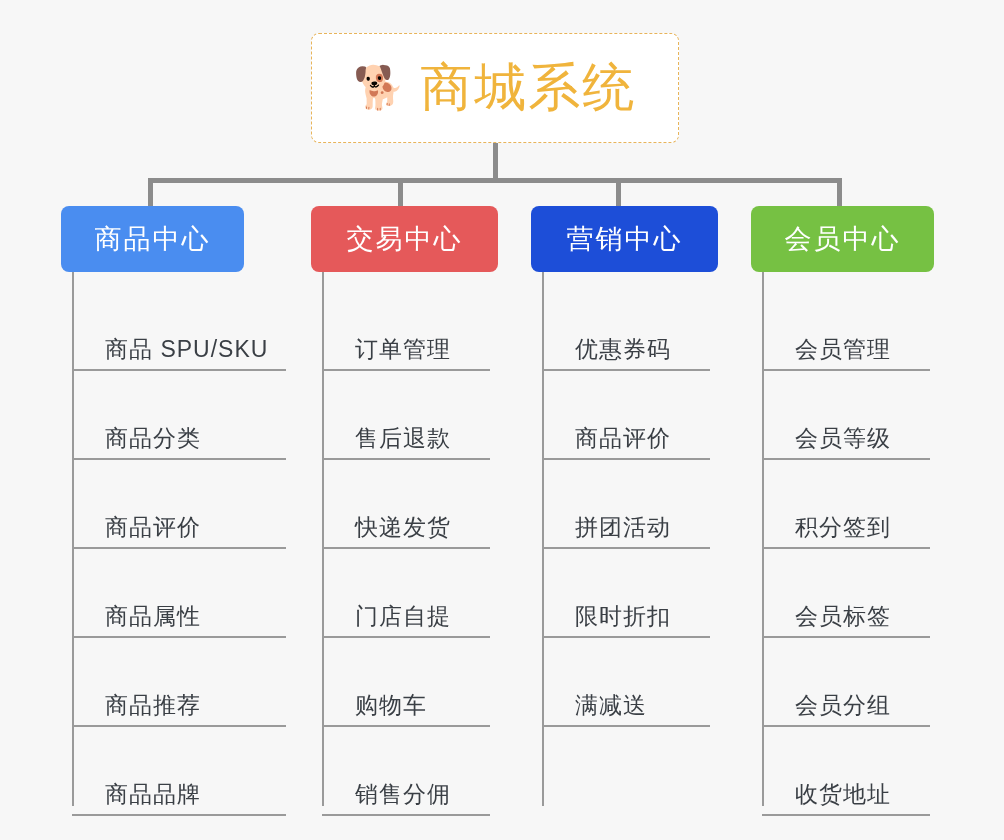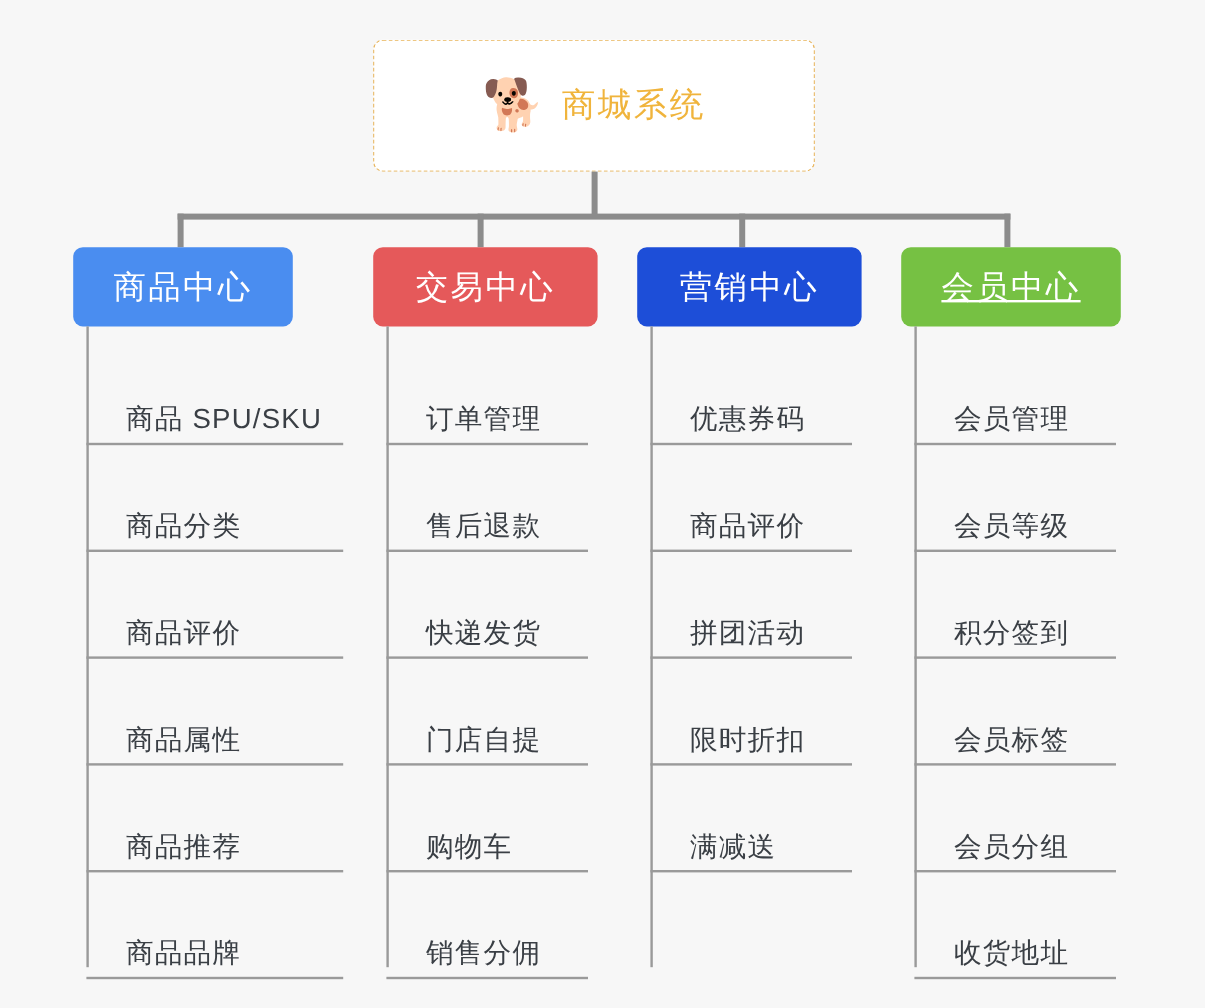--- a/index.html
+++ b/index.html
@@ -36,21 +36,21 @@
     align-items: center;
     justify-content: center;
     gap: 14px;
   }
   .root-emoji {
     font-size: 42px;
     line-height: 1;
     display: block;
   }
   .root-title {
-    font-size: 28px;
+    font-size: 52px;
     color: #f0b43c;
     letter-spacing: 2px;
     white-space: nowrap;
   }
 
   
   .trunk {
     position: absolute;
     left: 493px;
     top: 143px;
@@ -227,21 +227,21 @@
             <div class="leaf-label">限时折扣</div>
             <div class="leaf-underline" style="width: 168px; background: rgb(154, 154, 154);"></div>
           </div>
           <div class="leaf">
             <div class="leaf-label">满减送</div>
             <div class="leaf-underline" style="width: 168px; background: rgb(154, 154, 154);"></div>
           </div>
         </div>
       </div>
       <div class="column" style="left: 751px;">
-        <div class="cat-box" style="background: rgb(118, 193, 67); width: 183px; text-decoration: underline;">会员中心</div>
+        <div class="cat-box" style="background: rgb(118, 193, 67); width: 183px;">会员中心</div>
         <div class="leaf-list">
           <div class="spine" style="height: 534px; background: rgb(154, 154, 154);"></div>
           <div class="leaf">
             <div class="leaf-label">会员管理</div>
             <div class="leaf-underline" style="width: 168px; background: rgb(154, 154, 154);"></div>
           </div>
           <div class="leaf">
             <div class="leaf-label">会员等级</div>
             <div class="leaf-underline" style="width: 168px; background: rgb(154, 154, 154);"></div>
           </div>

